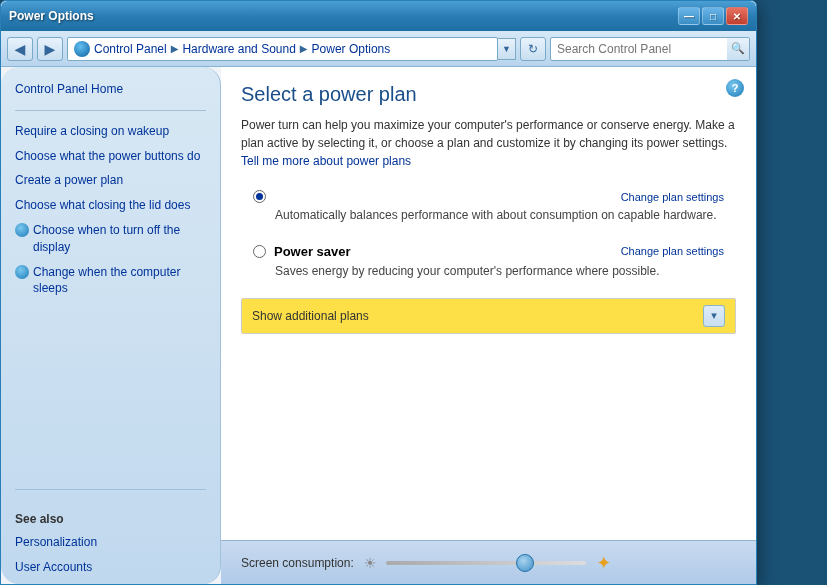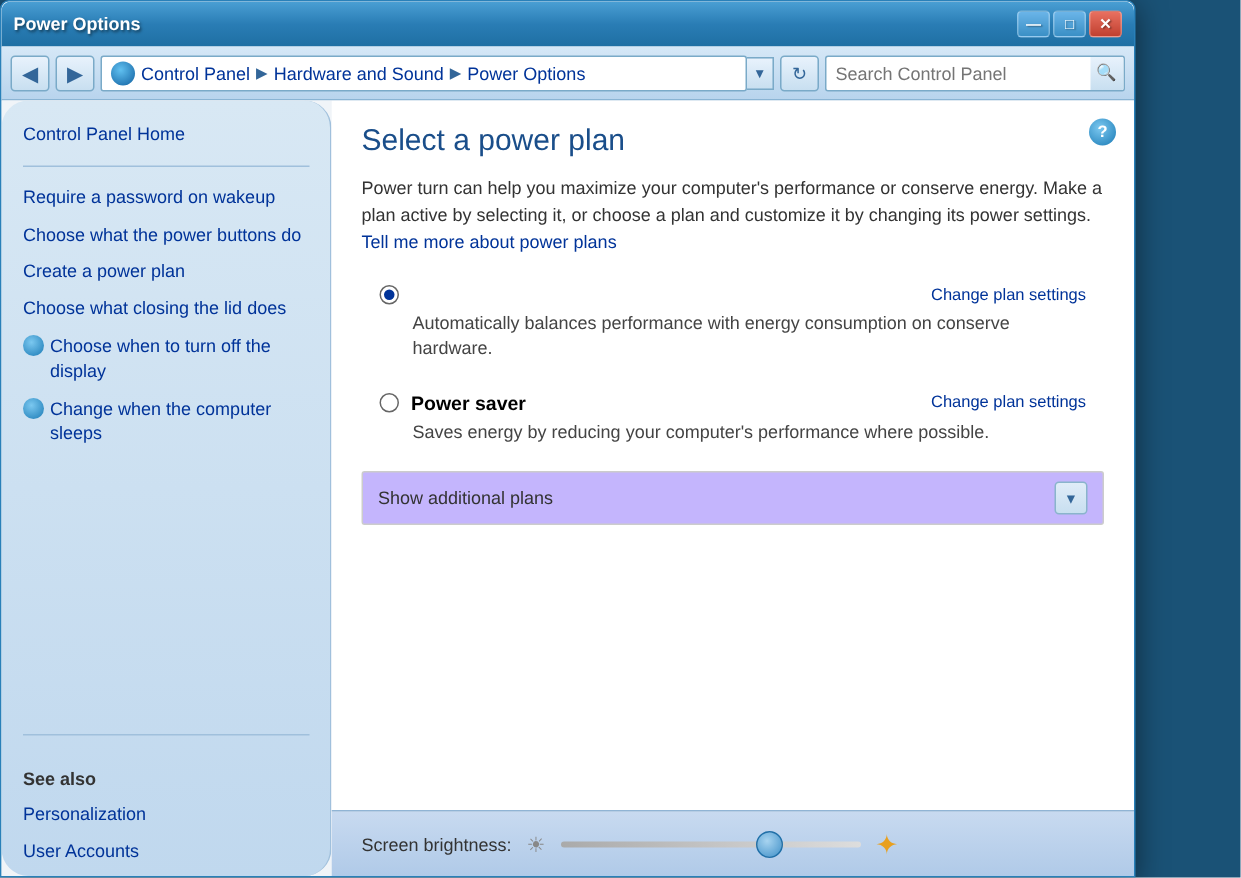--- a/index.html
+++ b/index.html
@@ -357,21 +357,21 @@
     
     .show-additional {
       display: flex;
       align-items: center;
       justify-content: space-between;
       border: 1px solid #ccc;
       border-radius: 2px;
       padding: 6px 10px;
       margin-top: 10px;
       cursor: pointer;
-      background: #c4b5fd;
+      background: #fde047;
     }
 
     .show-additional-text {
       font-size: 12px;
       color: #333;
     }
 
     .expand-btn {
       width: 22px;
       height: 22px;
@@ -477,21 +477,21 @@
       <input class="search-input" type="text" placeholder="Search Control Panel" style="">
       <div class="search-icon-btn">🔍</div>
     </div>
   </div>
 
   <div class="main-content">
 
     <div class="sidebar">
       <a class="sidebar-link">Control Panel Home</a>
       <div class="divider"></div>
-      <a class="sidebar-link">Require a password on wakeup</a>
+      <a class="sidebar-link">Require a closing on wakeup</a>
       <a class="sidebar-link">Choose what the power buttons do</a>
       <a class="sidebar-link">Create a power plan</a>
       <a class="sidebar-link">Choose what closing the lid does</a>
       <div class="sidebar-icon-link">
         <div class="icon-circle"></div>
         <span>Choose when to turn off the display</span>
       </div>
       <div class="sidebar-icon-link">
         <div class="icon-circle"></div>
         <span>Change when the computer sleeps</span>
@@ -517,42 +517,42 @@
         </p>
 
 
         <div class="plan-item">
           <div class="plan-header">
             <div class="plan-label">
               <div class="radio-btn selected"></div>
             </div>
             <a class="change-plan-link" href="#">Change plan settings</a>
           </div>
-          <div class="plan-description">Automatically balances performance with energy consumption on conserve hardware.</div>
+          <div class="plan-description">Automatically balances performance with about consumption on capable hardware.</div>
         </div>
 
         <div class="plan-item">
           <div class="plan-header">
             <div class="plan-label">
               <div class="radio-btn"></div>
               <span class="plan-name">Power saver</span>
             </div>
             <a class="change-plan-link" href="#">Change plan settings</a>
           </div>
           <div class="plan-description">Saves energy by reducing your computer's performance where possible.</div>
         </div>
 
         <div class="show-additional">
           <span class="show-additional-text">Show additional plans</span>
           <div class="expand-btn">▾</div>
         </div>
       </div>
 
       <div class="brightness-bar">
-        <span class="brightness-label">Screen brightness:</span>
+        <span class="brightness-label">Screen consumption:</span>
         <span class="brightness-sun-dim">☀</span>
         <div class="brightness-slider-track">
           <div class="brightness-slider-thumb"></div>
         </div>
         <span class="brightness-sun-bright">✦</span>
       </div>
     </div>
 
   </div>
 </div>

